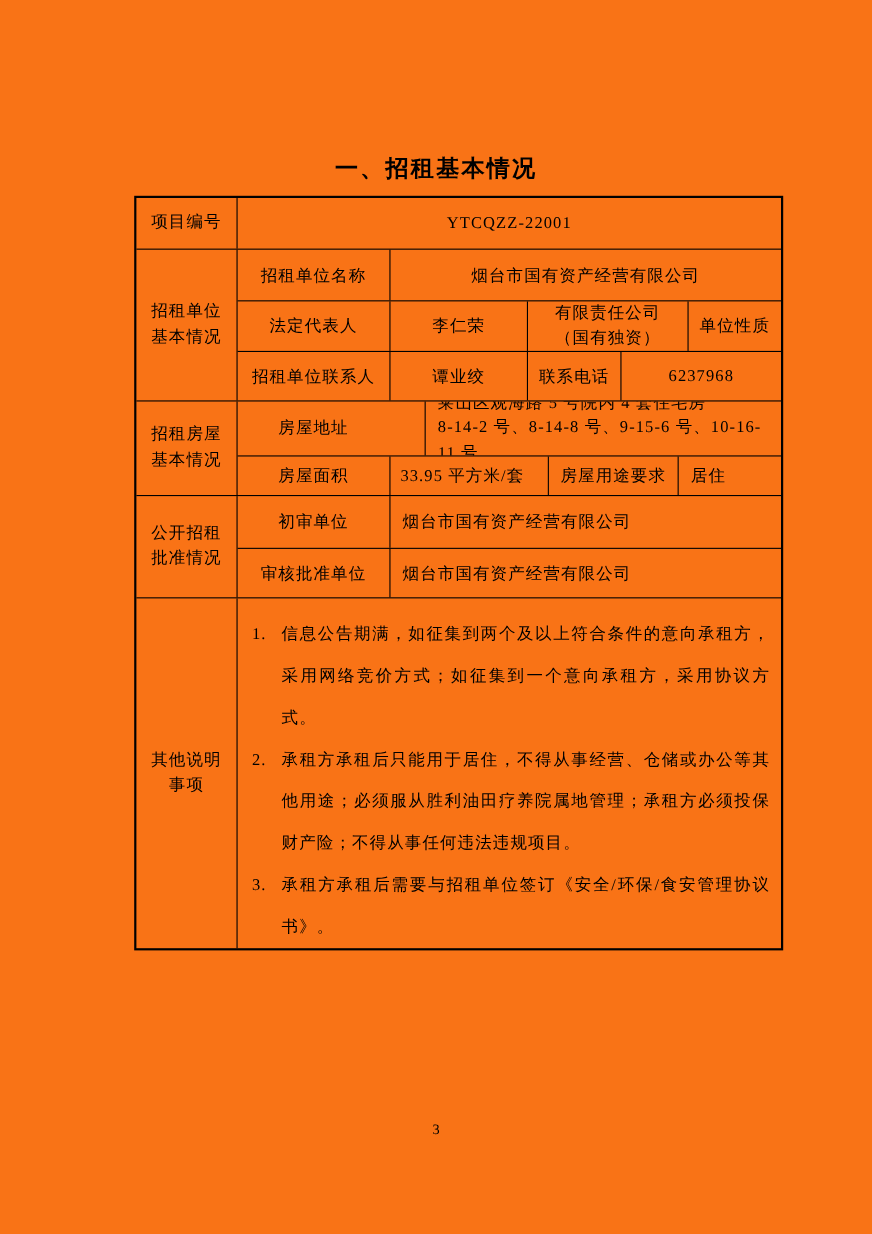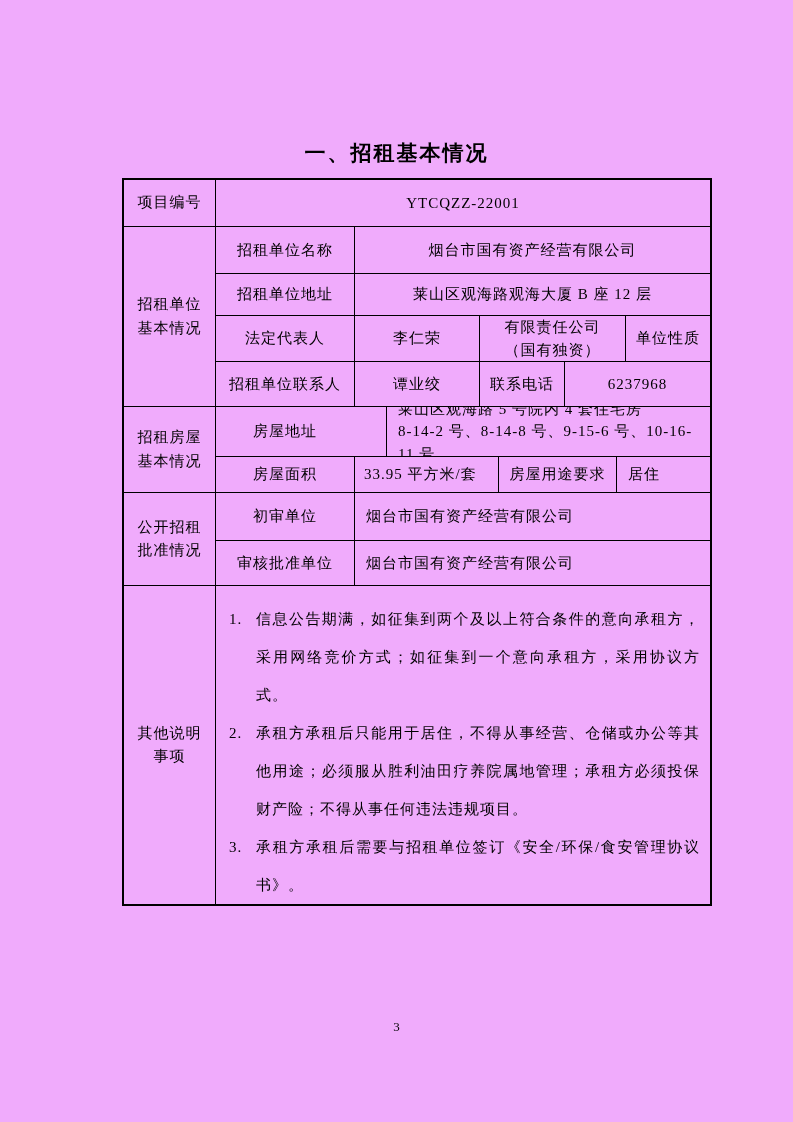--- a/index.html
+++ b/index.html
@@ -2,21 +2,21 @@
 <html><head>
 <meta charset="utf-8">
 <style>
   * { margin: 0; padding: 0; box-sizing: border-box; }
   html, body { background: #e9e9e9; }
   .page {
     position: relative;
     width: 793px;
     height: 1122px;
     margin: 0 auto;
-    background: #f0abfc;
+    background: #f97316;
     font-family: "Liberation Serif", "DejaVu Serif", serif;
     color: #000000;
     overflow: hidden;
   }
   .doc-title {
     position: absolute;
     top: 139px;
     left: 0;
     width: 100%;
     text-align: center;
@@ -118,24 +118,20 @@
     </div>
 
     <div class="band">
       <div class="cell-a">招租单位
 基本情况</div>
       <div class="band-right">
         <div class="row h46">
           <div class="cell c-label">招租单位名称</div>
           <div class="cell c-flex c-center">烟台市国有资产经营有限公司</div>
         </div>
-        <div class="row h42">
-          <div class="cell c-label">招租单位地址</div>
-          <div class="cell c-flex c-center">莱山区观海路观海大厦 B 座 12 层</div>
-        </div>
         <div class="row h46">
           <div class="cell c-label">法定代表人</div>
           <div class="cell c-val1">李仁荣</div>
           <div class="cell c-flex c-center pre-line">有限责任公司
 （国有独资）</div>
           <div class="cell c-lbl2">单位性质</div>
         </div>
         <div class="row h45">
           <div class="cell c-label">招租单位联系人</div>
           <div class="cell c-val1">谭业绞</div>

